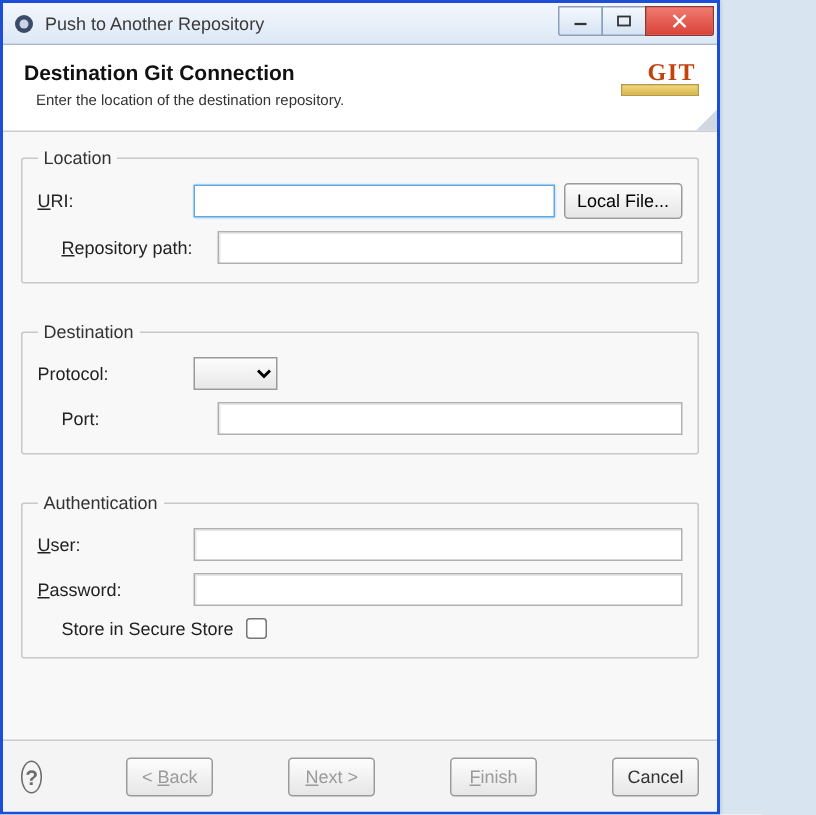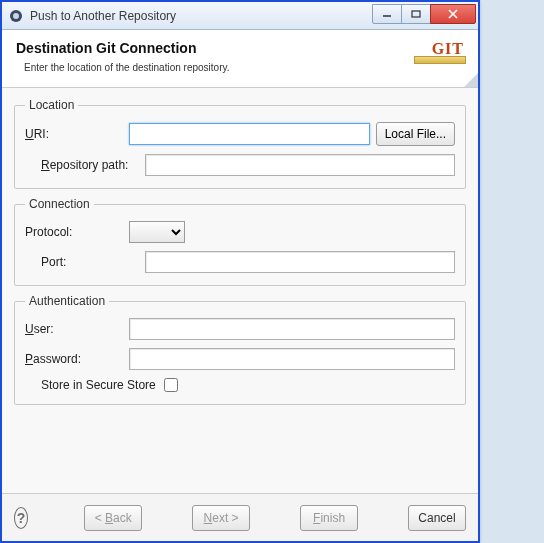--- a/index.html
+++ b/index.html
@@ -108,21 +108,21 @@
     border-bottom:14px solid #cfd8e2;
   }
 
   
   .content {
     flex: 1;
     padding: 10px 12px;
     background: #f8f8f8;
     display: flex;
     flex-direction: column;
-    gap: 8px;
+    gap: 25px;
   }
   fieldset {
     border: 1px solid #c8c8c8;
     border-radius: 2px;
     padding: 10px 10px 12px 10px;
     margin: 0;
   }
   legend {
     padding: 0 4px;
     color: #333;
@@ -266,21 +266,21 @@
         <input type="text" class="focused" value="" style="">
         <button class="btn">Local File...</button>
       </div>
       <div class="row">
         <label class="underline-first">Repository path:</label>
         <input type="text" value="" style="">
       </div>
     </fieldset>
 
     <fieldset>
-      <legend>Connection</legend>
+      <legend>Destination</legend>
       <div class="row">
         <label>Protocol:</label>
         <select class="short"></select>
       </div>
       <div class="row">
         <label>Port:</label>
         <input type="text" class="short" value="" style="">
       </div>
     </fieldset>
 

